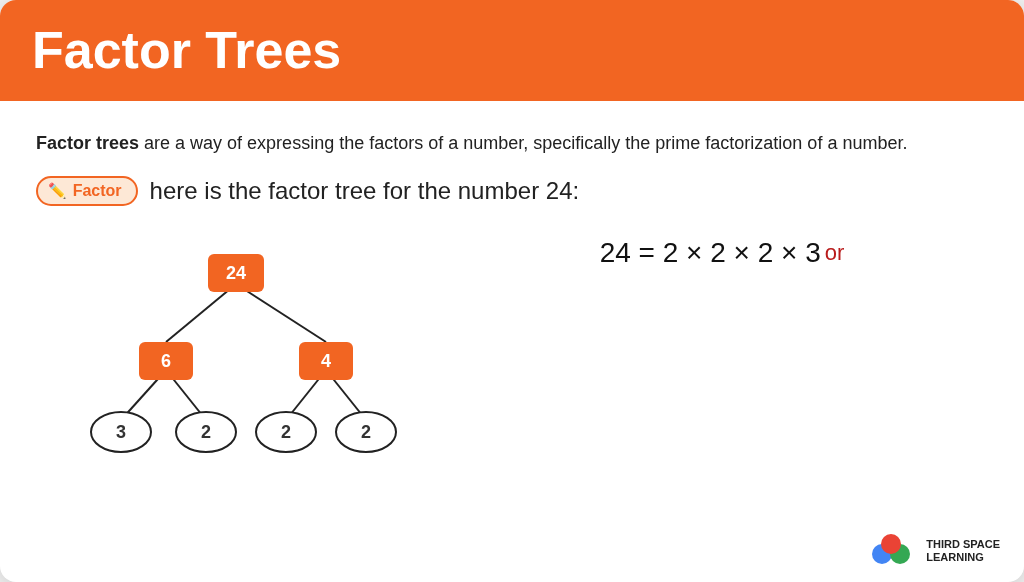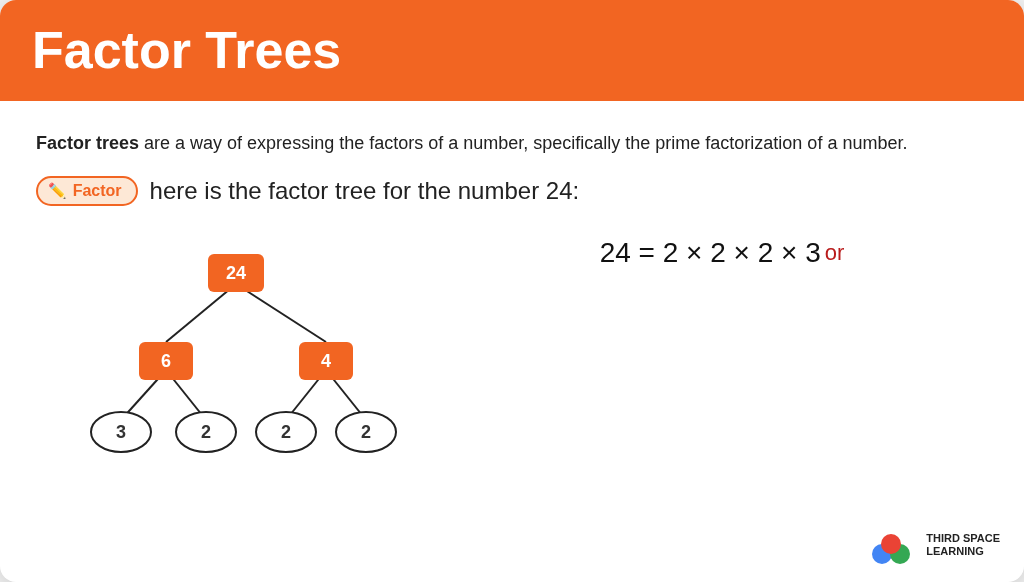--- a/index.html
+++ b/index.html
@@ -212,21 +212,21 @@
           <span>24 = 2 × 2 × 2 × 3</span>
         </div>
         <div class="formula-or">or</div>
       </div>
     </div>
 
   </div>
 
   <div class="footer-row">
 
-    <div style="display:flex;align-items:flex-start;gap:8px;">
+    <div style="display:flex;align-items:center;gap:8px;">
 
       <svg width="46" height="38" viewBox="0 0 46 38">
 
         <circle cx="10" cy="22" r="10" fill="#4285F4"></circle>
 
         <circle cx="28" cy="22" r="10" fill="#34A853"></circle>
 
         <circle cx="19" cy="12" r="10" fill="#EA4335"></circle>
       </svg>
       <div class="logo-text">

